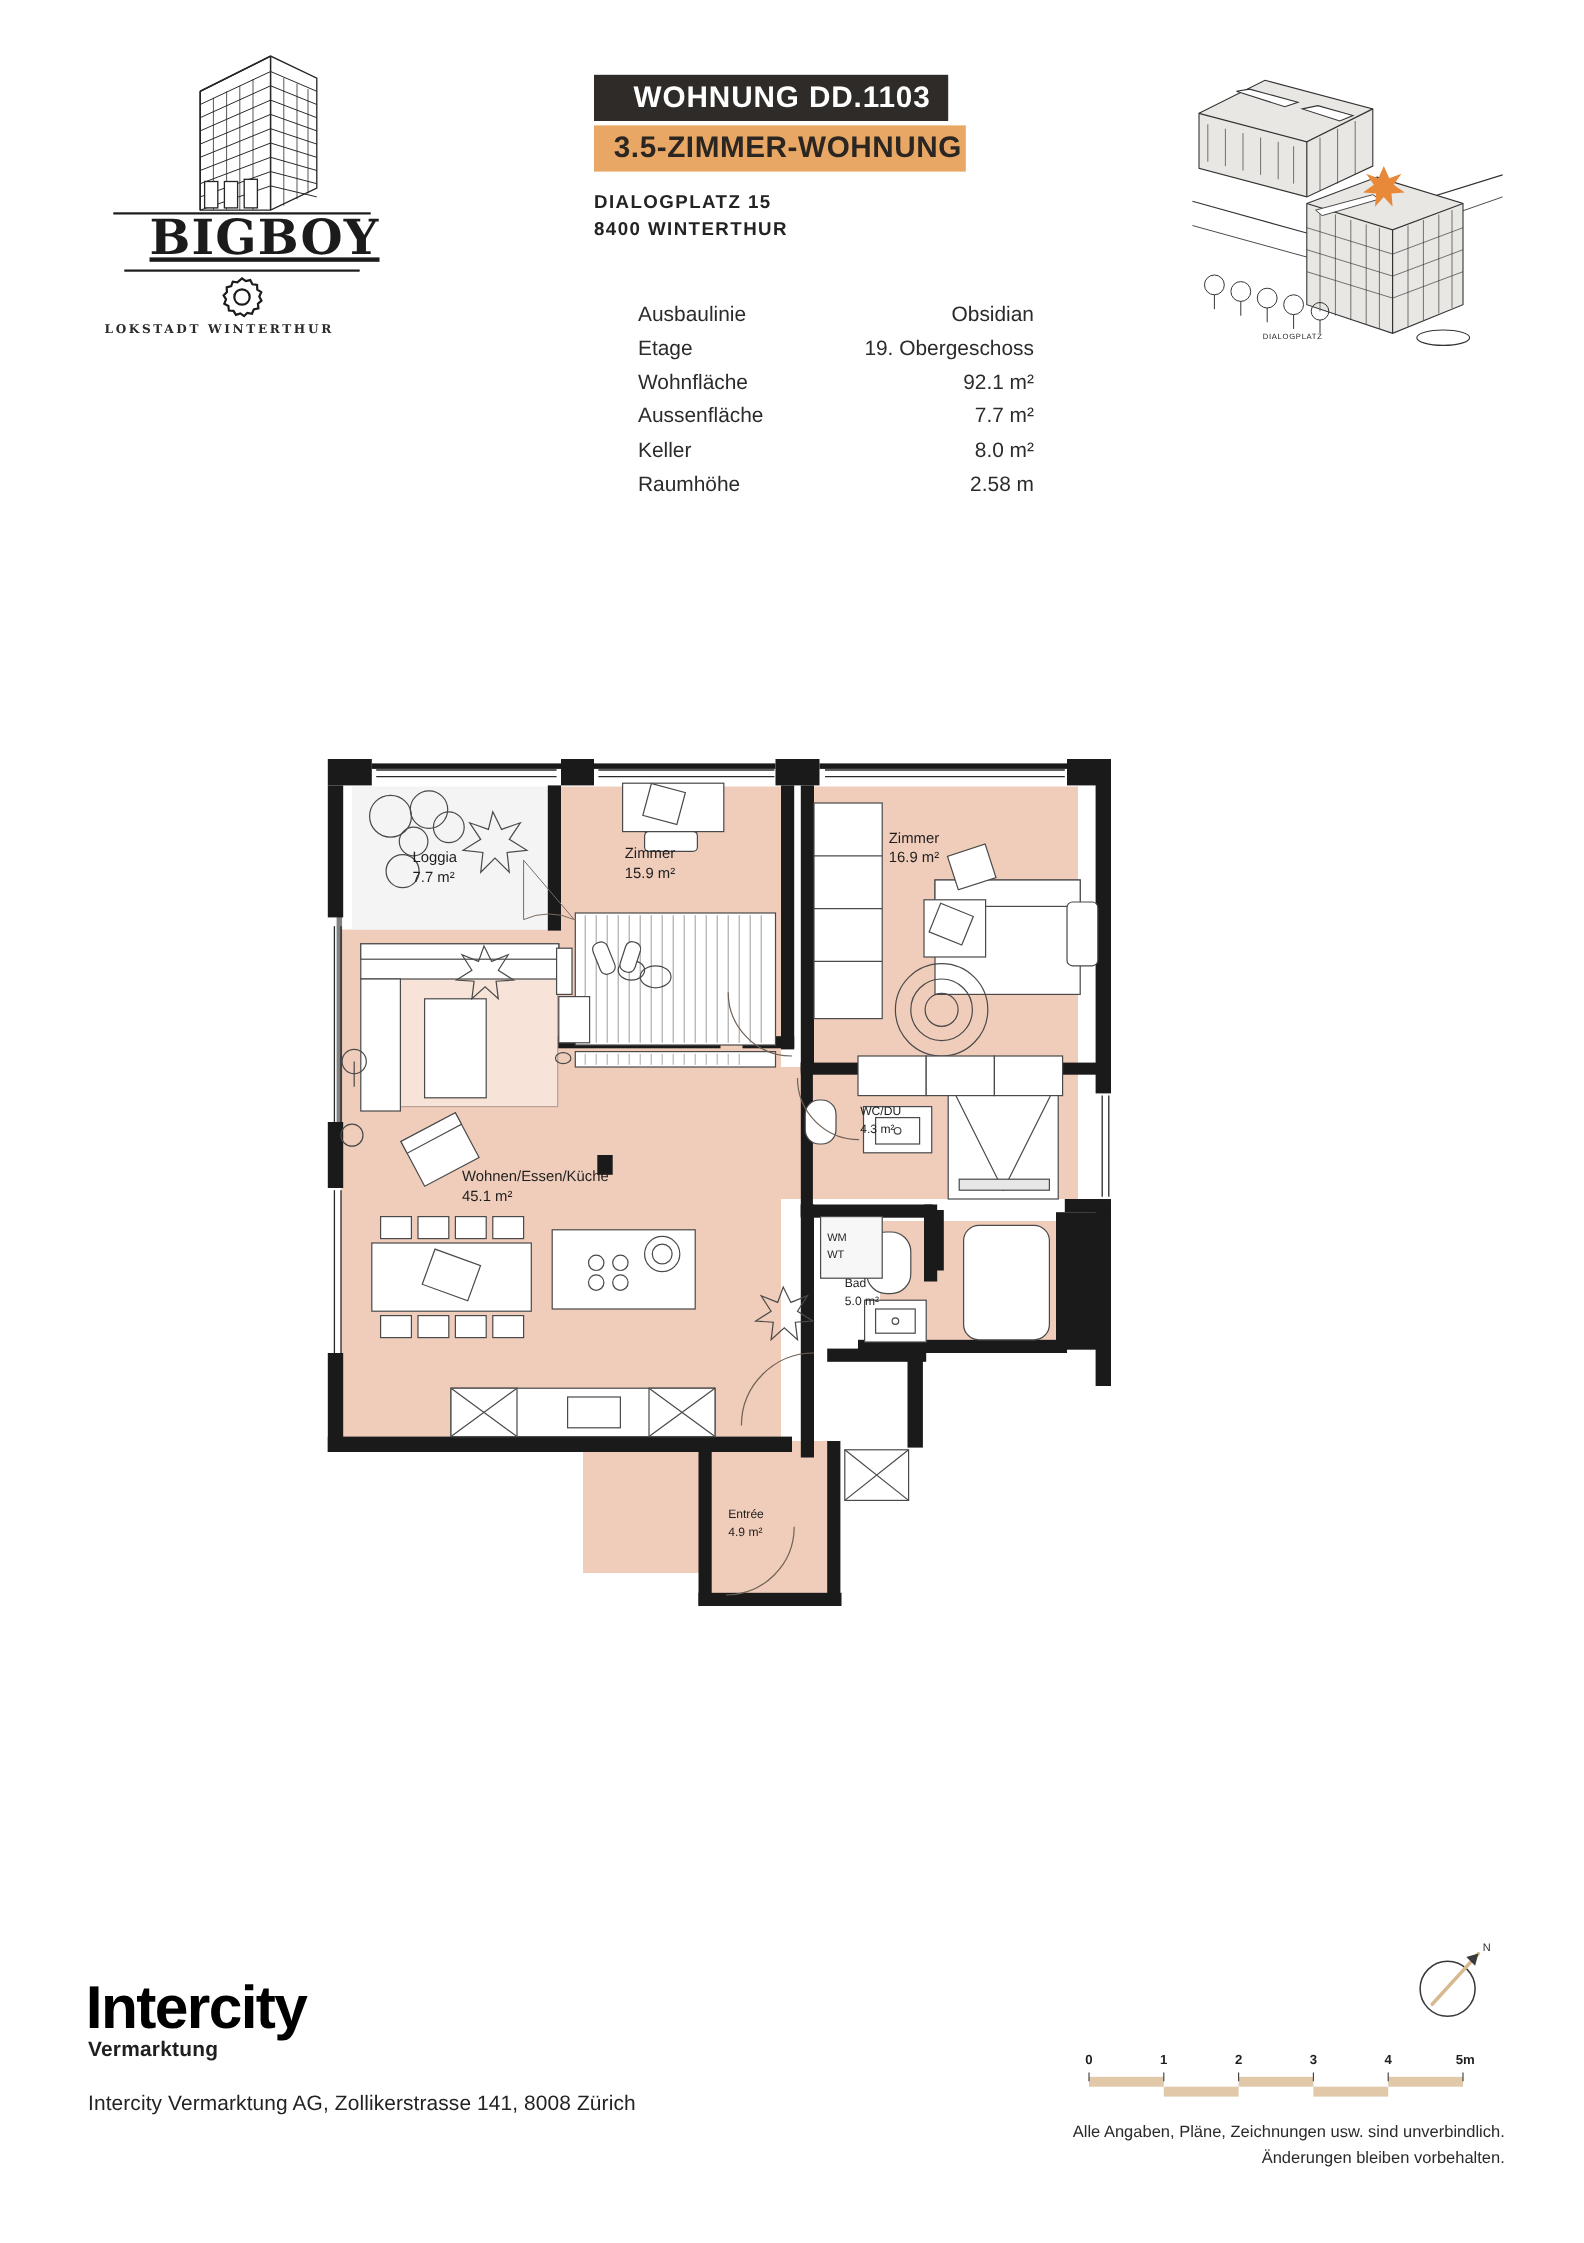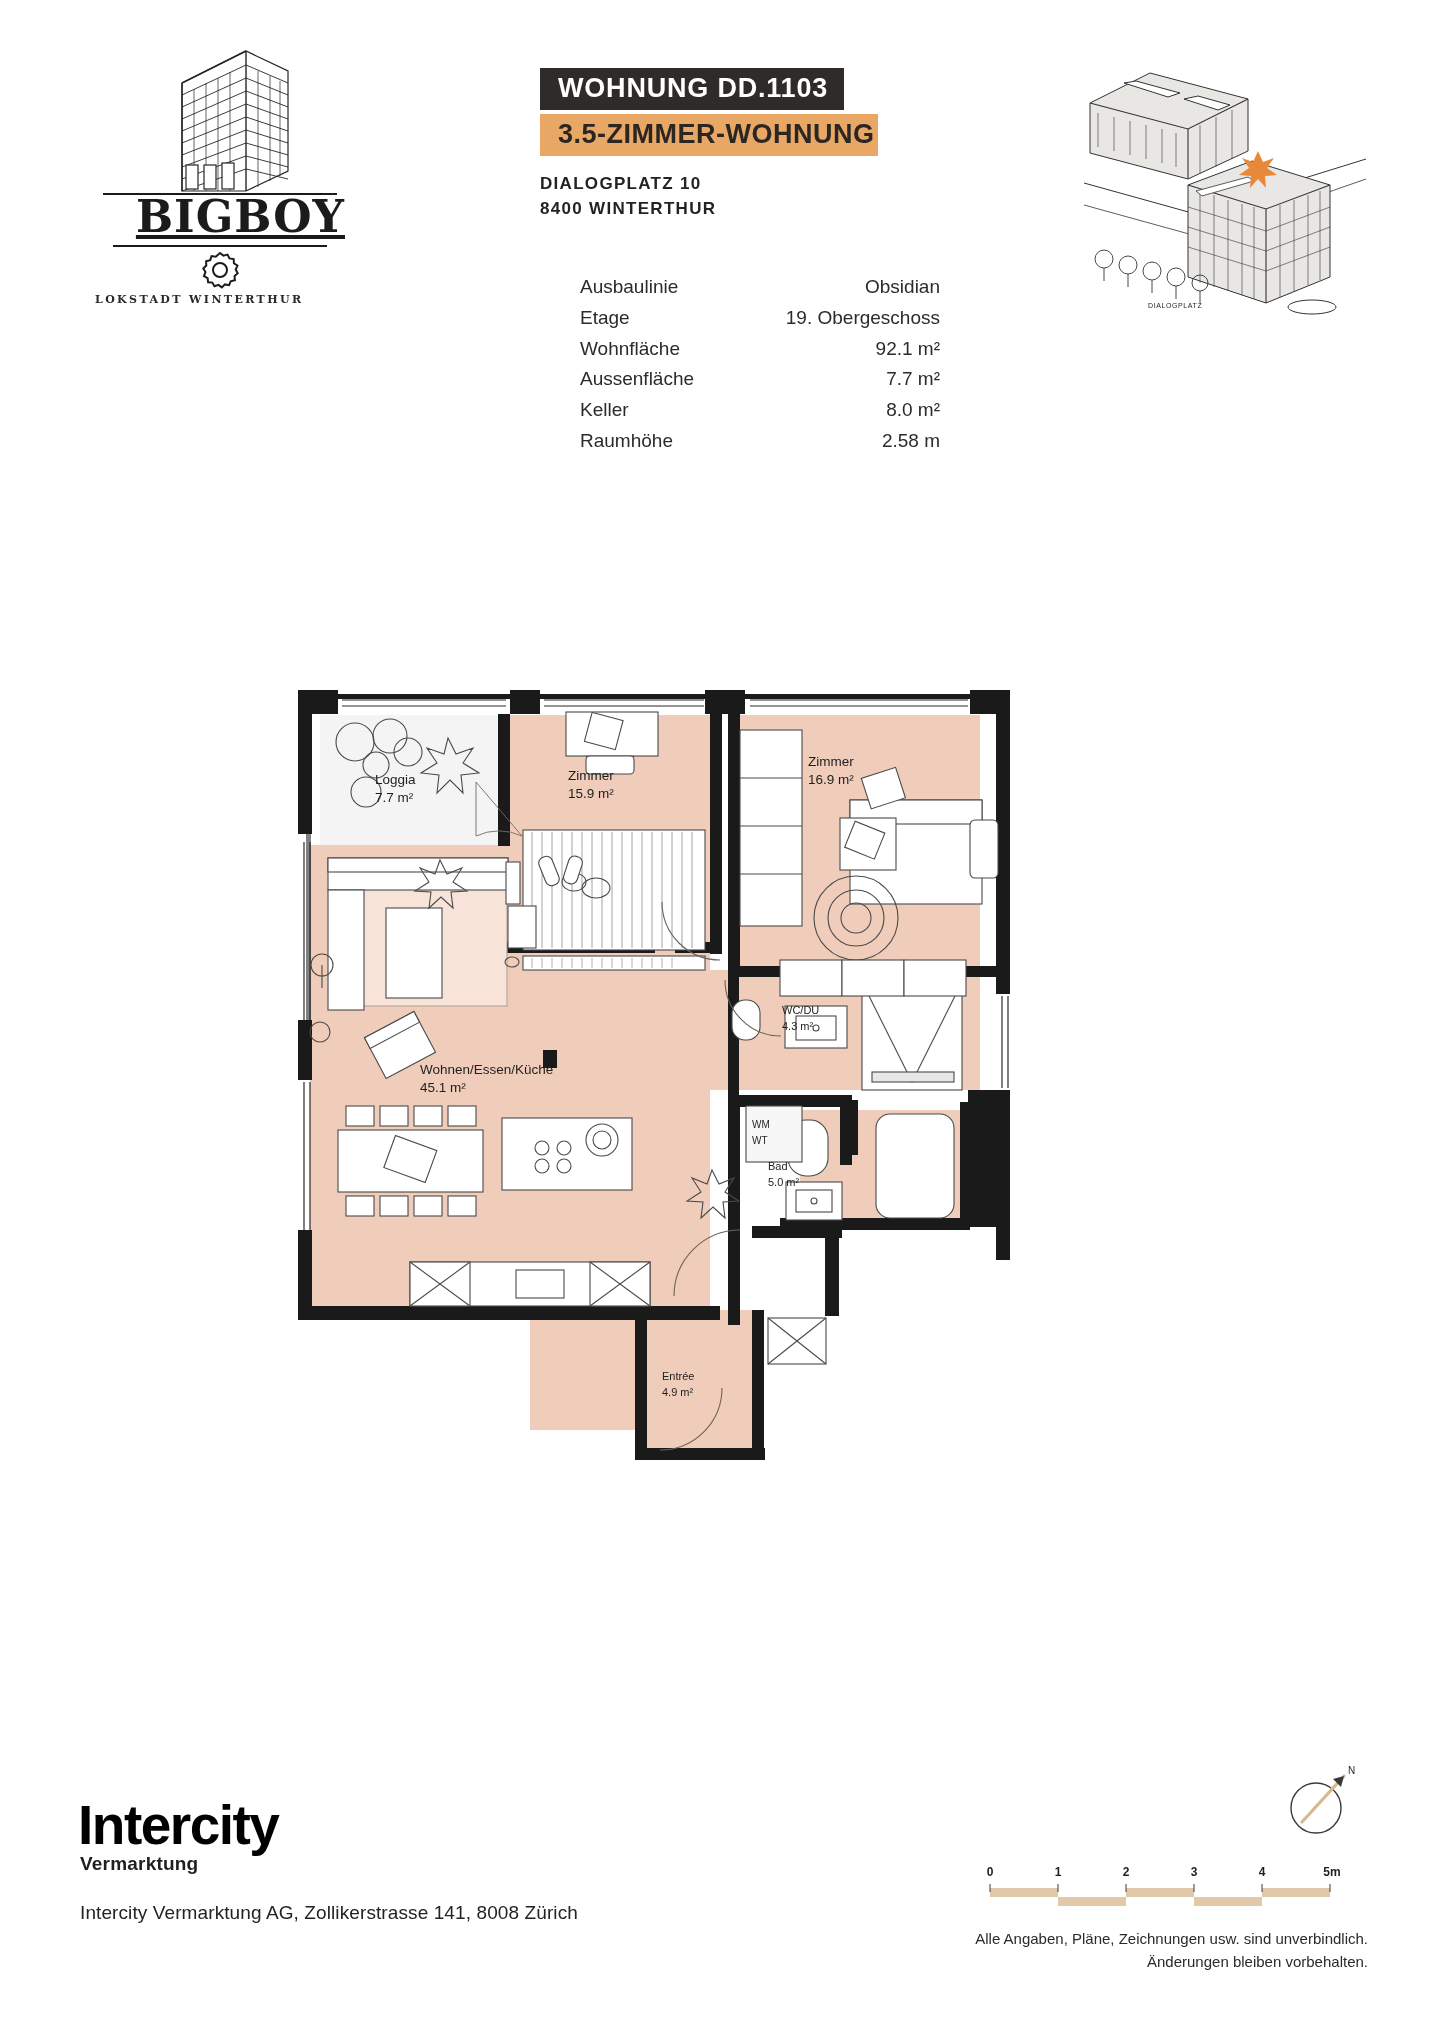--- a/index.html
+++ b/index.html
@@ -32,21 +32,21 @@
     position: absolute; left: 0; top: 248px; width: 250px; text-align: left;
     font-size: 11px; letter-spacing: 2.4px; font-weight: bold; color: #2a2a2a;
     font-family: "DejaVu Serif", serif;
   }
 
   
   .title-block { position: absolute; left: 540px; top: 68px; width: 420px; }
   .title-main {
     display: inline-block; background: #2e2b28; color: #fff;
     font-weight: bold; font-size: 27px; letter-spacing: 0.8px;
-    padding: 7px 16px 8px 18px; line-height: 1;
+    padding: 7px 16px 8px 36px; line-height: 1;
   }
   .title-sub {
     display: inline-block; background: #e8a765; color: #2b2622;
     font-weight: bold; font-size: 27px; letter-spacing: 0.5px;
     padding: 7px 4px 8px 18px; line-height: 1; margin-top: 4px;
   }
   .title-addr {
     margin-top: 16px; font-weight: bold; font-size: 17px;
     letter-spacing: 1.3px; line-height: 1.45; color: #232323;
   }
@@ -146,21 +146,21 @@
         <circle cx="21" cy="21" r="7"></circle>
       </g>
     </svg>
     <div class="logo-tagline">LOKSTADT WINTERTHUR</div>
   </div>
 
   <div class="title-block">
     <div class="title-main">WOHNUNG DD.1103</div><br>
     <div class="title-sub">3.5-ZIMMER-WOHNUNG</div>
     <div class="title-addr">
-      <div>DIALOGPLATZ 10</div>
+      <div>DIALOGPLATZ 15</div>
       <div>8400 WINTERTHUR</div>
     </div>
   </div>
 
   <div class="spec">
     <div class="spec-row">
       <span class="k">Ausbaulinie</span>
       <span class="v">Obsidian</span>
     </div>
     <div class="spec-row">

